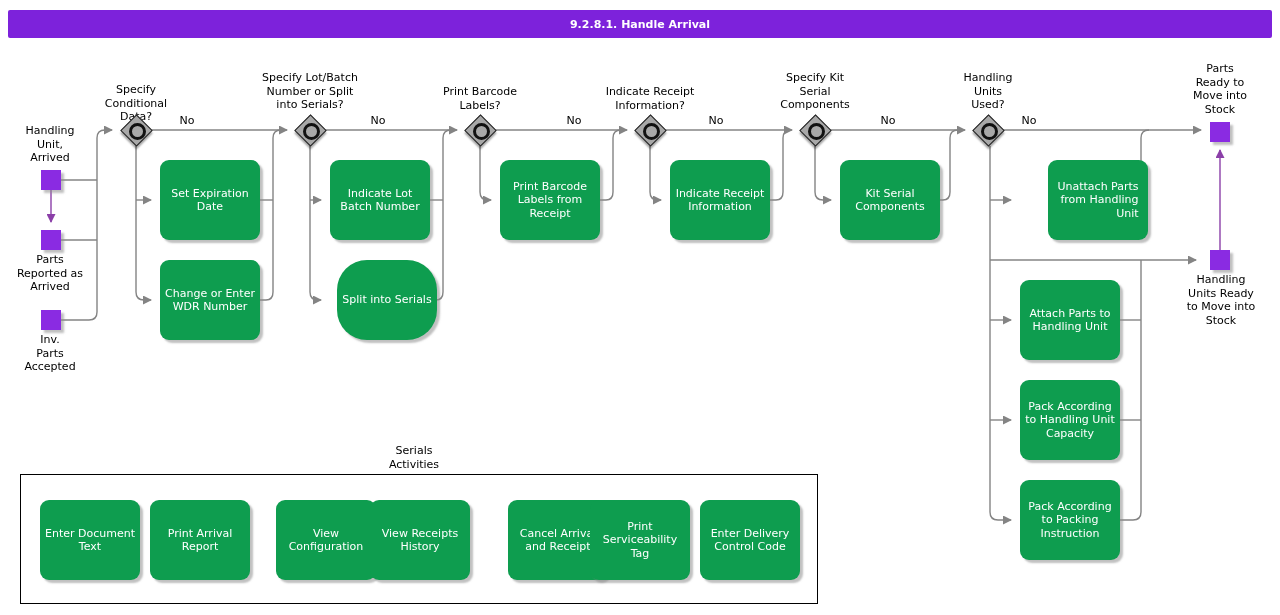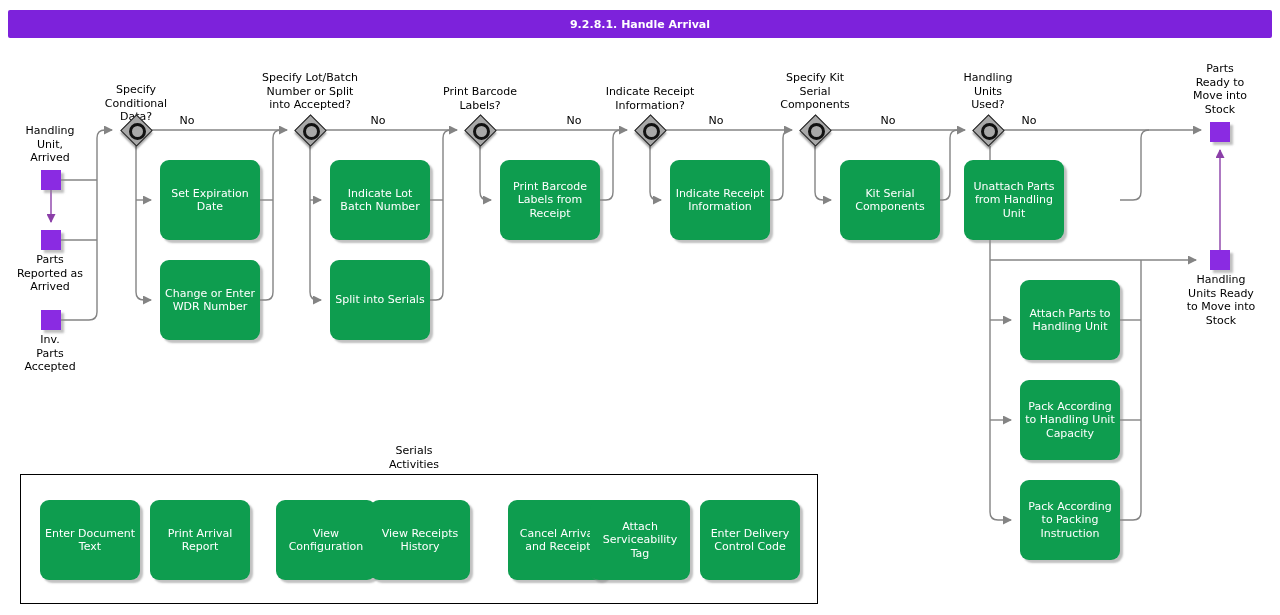--- a/index.html
+++ b/index.html
@@ -140,21 +140,21 @@
 Conditional
 Data?</div>
   <div class="gateway" style="left:120px;top:114px;">
       <div class="diamond"></div>
       <div class="ring"></div>
     </div>
   <div class="lbl" style="left:167px;top:114px;width:40px;">No</div>
 
   <div class="lbl" style="left:240px;top:71px;width:140px;">Specify Lot/Batch
 Number or Split
-into Accepted?</div>
+into Serials?</div>
   <div class="gateway" style="left:294px;top:114px;">
       <div class="diamond"></div>
       <div class="ring"></div>
     </div>
   <div class="lbl" style="left:358px;top:114px;width:40px;">No</div>
 
   <div class="lbl" style="left:410px;top:85px;width:140px;">Print Barcode
 Labels?</div>
   <div class="gateway" style="left:464px;top:114px;">
       <div class="diamond"></div>
@@ -187,29 +187,29 @@
       <div class="ring"></div>
     </div>
   <div class="lbl" style="left:1009px;top:114px;width:40px;">No</div>
 
   <div class="task" style="left:160px;top:160px;">Set Expiration
 Date</div>
   <div class="task" style="left:160px;top:260px;">Change or Enter
 WDR Number</div>
   <div class="task" style="left:330px;top:160px;">Indicate Lot
 Batch Number</div>
-  <div class="task" style="left:330px;top:260px;">Split into Serials</div>
+  <div class="task" style="left:337px;top:260px;border-radius:30px;">Split into Serials</div>
   <div class="task" style="left:500px;top:160px;">Print Barcode
 Labels from
 Receipt</div>
   <div class="task" style="left:670px;top:160px;">Indicate Receipt
 Information</div>
   <div class="task" style="left:840px;top:160px;">Kit Serial
 Components</div>
-  <div class="task" style="left:964px;top:160px;">Unattach Parts
+  <div class="task" style="left:1048px;top:160px;text-align:right;">Unattach Parts
 from Handling
 Unit</div>
   <div class="task" style="left:1020px;top:280px;">Attach Parts to
 Handling Unit</div>
   <div class="task" style="left:1020px;top:380px;">Pack According
 to Handling Unit
 Capacity</div>
   <div class="task" style="left:1020px;top:480px;">Pack According
 to Packing
 Instruction</div>
@@ -220,19 +220,19 @@
   <div class="task" style="left:40px;top:500px;">Enter Document
 Text</div>
   <div class="task" style="left:150px;top:500px;">Print Arrival
 Report</div>
   <div class="task" style="left:260px;top:500px;margin-left:16px;">View
 Configuration</div>
   <div class="task" style="left:370px;top:500px;">View Receipts
 History</div>
   <div class="task" style="left:508px;top:500px;">Cancel Arrival
 and Receipt</div>
-  <div class="task" style="left:590px;top:500px;">Attach
+  <div class="task" style="left:590px;top:500px;">Print
 Serviceability
 Tag</div>
   <div class="task" style="left:700px;top:500px;">Enter Delivery
 Control Code</div>
 
 </div>
 
 </body></html>

